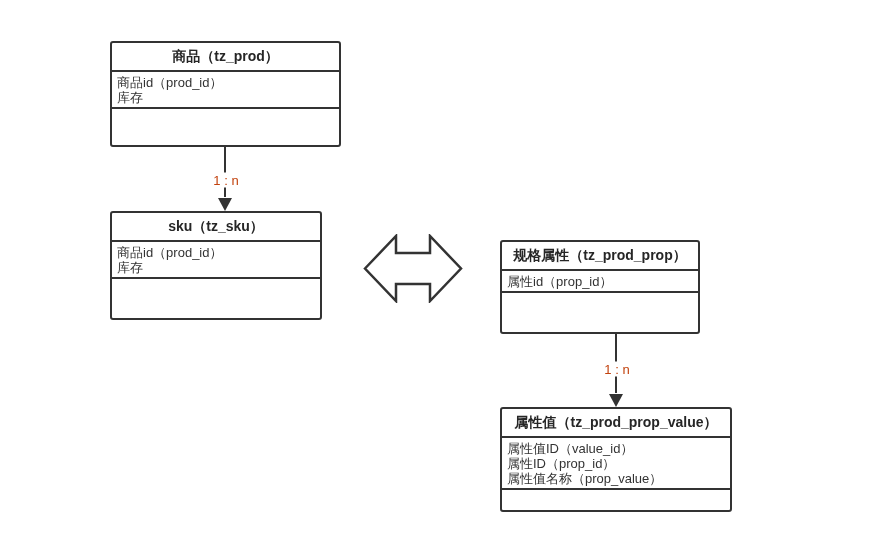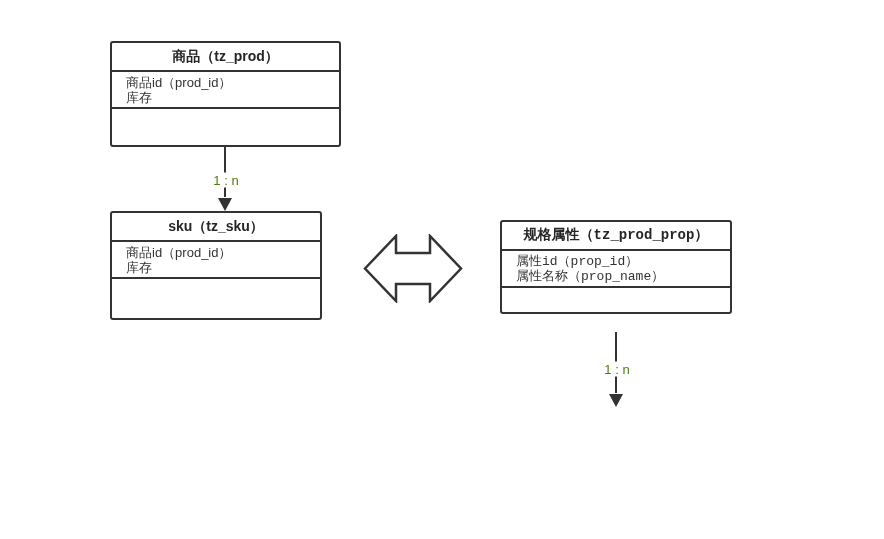--- a/index.html
+++ b/index.html
@@ -33,34 +33,34 @@
     text-align:center;
     font-size:14px;
     font-weight:bold;
     color:#262626;
     border-bottom:2px solid var(--line);
     white-space:nowrap;
     overflow:hidden;
   }
   .entity-fields{
     flex:none;
-    padding:3px 4px 2px 14px;
+    padding:3px 4px 2px 5px;
     border-bottom:2px solid var(--line);
   }
   .field{
     font-size:13px;
     line-height:15px;
     white-space:nowrap;
     overflow:hidden;
   }
   .entity-empty{flex:1;}
 
   .e-prod {left:110px; top:41px;  width:231px; height:106px;}
   .e-sku  {left:110px; top:211px; width:212px; height:109px;}
-  .e-prop {left:500px; top:220px; width:232px; height:94px;font-family:Liberation Mono, monospace;}
+  .e-prop {left:500px; top:240px; width:200px; height:94px;}
   .e-propval{left:500px; top:407px; width:232px; height:105px;}
 
   
   .vline{
     position:absolute;
     width:2px;
     background:var(--line);
   }
   .arrow-down{
     position:absolute;
@@ -68,21 +68,21 @@
     border-left:7px solid transparent;
     border-right:7px solid transparent;
     border-top:13px solid var(--line);
   }
   .card-label{
     position:absolute;
     transform:translate(-50%,-50%);
     background:#ffffff;
     padding:0 3px;
     font-size:13px;
-    color:#4d7c0f;
+    color:#c2410c;
     white-space:nowrap;
   }
   .c1-line{left:224px; top:147px; height:50px;}
   .c1-arrow{left:218px; top:198px;}
   .c1-label{left:226px; top:180px;}
 
   .c2-line{left:615px; top:332px; height:61px;}
   .c2-arrow{left:609px; top:394px;}
   .c2-label{left:617px; top:369px;}
 
@@ -121,23 +121,31 @@
   </div>
 
   <svg class="double-arrow" viewBox="0 0 100 69" xmlns="http://www.w3.org/2000/svg">
     <polygon points="2,34.5 33,2 33,19 67,19 67,2 98,34.5 67,67 67,50 33,50 33,67" fill="#ffffff" stroke="#333333" stroke-width="2.5" stroke-linejoin="miter"></polygon>
   </svg>
 
   <div class="entity e-prop">
     <div class="entity-title">规格属性（tz_prod_prop）</div>
     <div class="entity-fields">
       <div class="field">属性id（prop_id）</div>
-      <div class="field">属性名称（prop_name）</div>
     </div>
     <div class="entity-empty"></div>
   </div>
 
   <div class="vline c2-line"></div>
   <div class="arrow-down c2-arrow"></div>
   <div class="card-label c2-label">1 : n</div>
 
+  <div class="entity e-propval">
+    <div class="entity-title">属性值（tz_prod_prop_value）</div>
+    <div class="entity-fields">
+      <div class="field">属性值ID（value_id）</div>
+      <div class="field">属性ID（prop_id）</div>
+      <div class="field">属性值名称（prop_value）</div>
+    </div>
+    <div class="entity-empty"></div>
+  </div>
 
 </div>
 
 </body></html>

